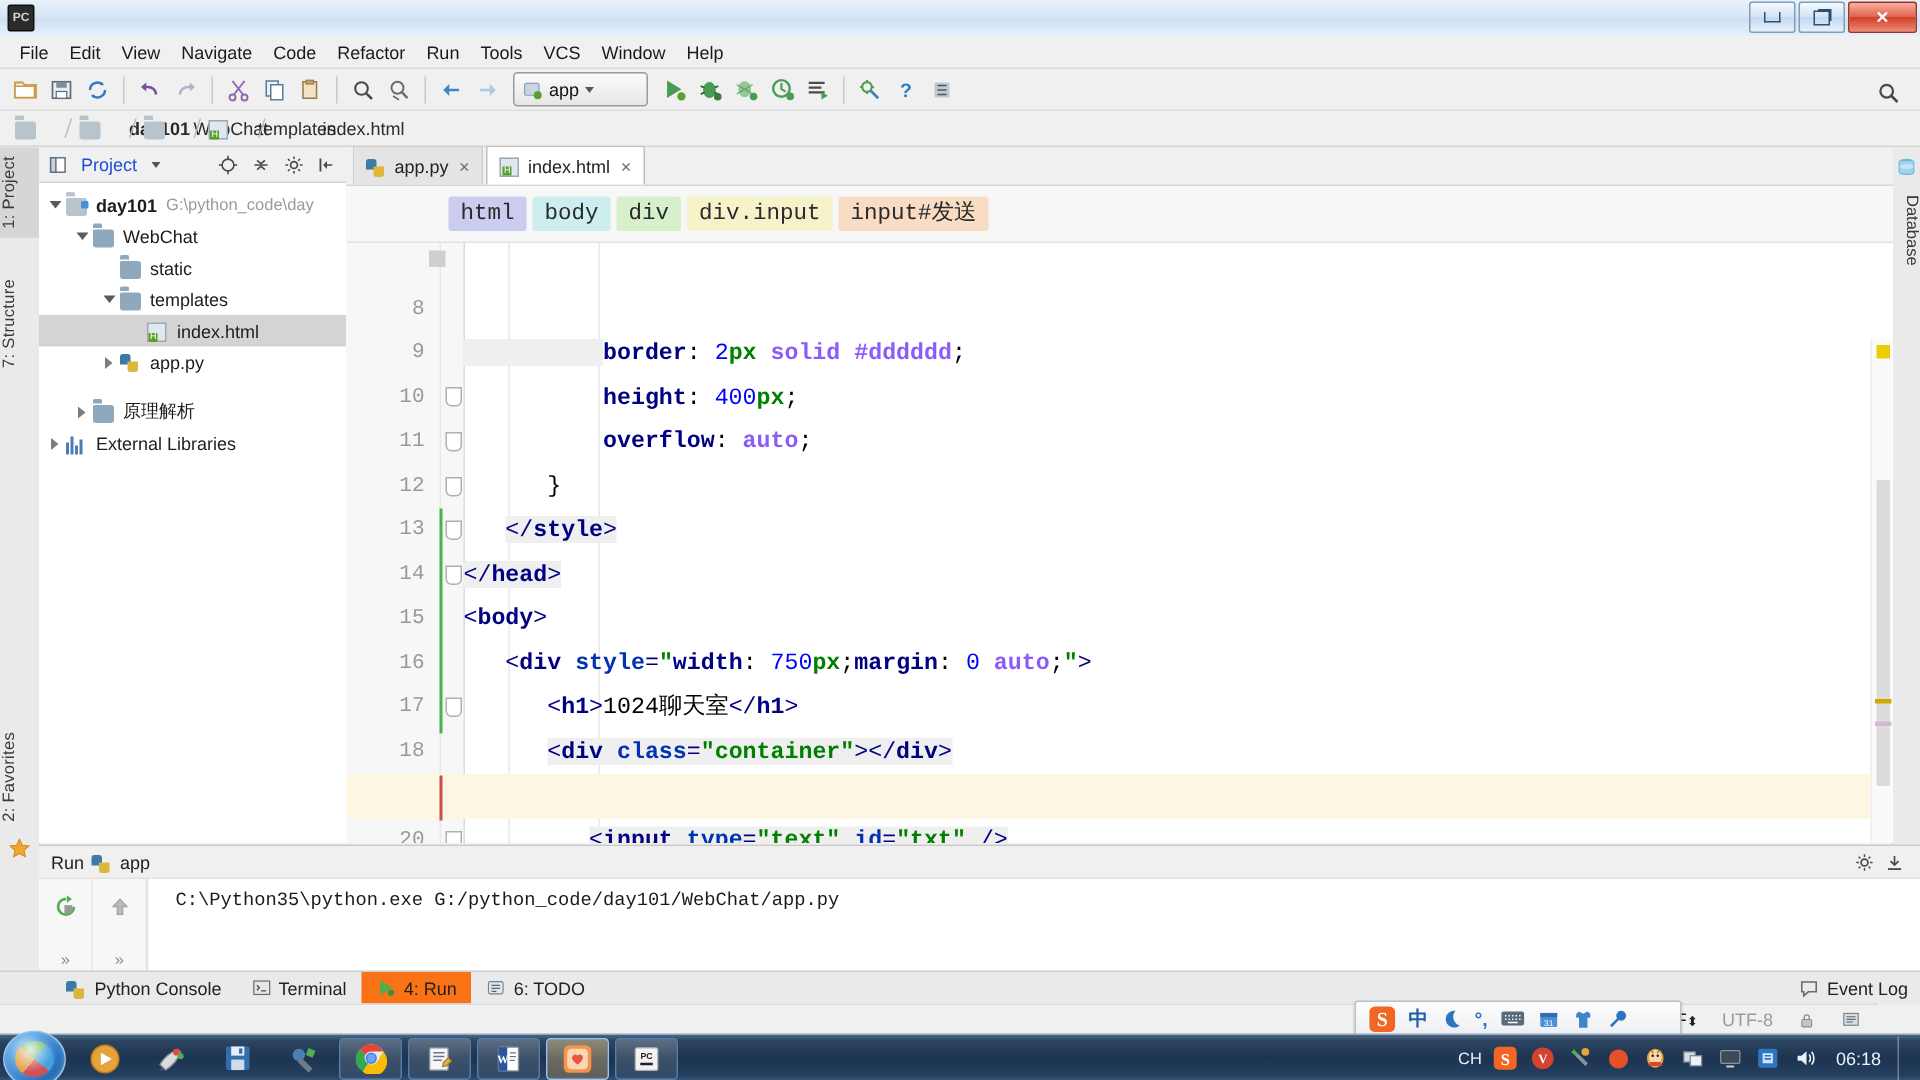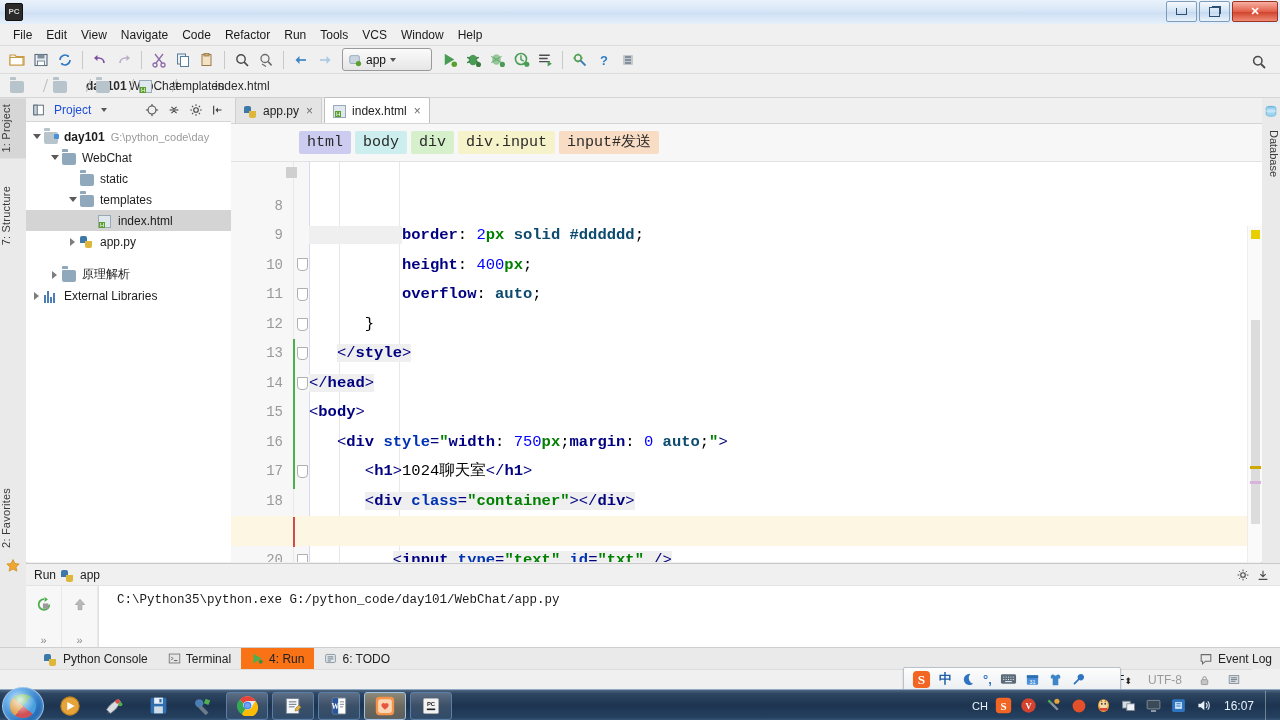--- a/index.html
+++ b/index.html
@@ -193,21 +193,21 @@
   .vline{position:absolute;top:0;bottom:0;width:1px;background:#e8e8e8;}
 
   
   .tg{color:#000080;font-weight:bold;}          
   .pn{color:#000080;}                            
   .at{color:#0033b3;font-weight:bold;}           
   .st{color:#008000;font-weight:bold;}
   .pr{color:#000080;font-weight:bold;}           
   .nm{color:#0000ff;}                            
   .un{color:#008000;font-weight:bold;}           
-  .vl{color:#0c4a6e;font-weight:bold;}           
+  .vl{color:#8b5cf6;font-weight:bold;}           
   .pl{color:#000;}
   .hl-soft{background:#efefef;}
   .hl-tag{background:#f3f0dd;}
 
   
   .markbar{position:absolute;right:0;top:64px;bottom:0;width:14px;background:#fafafa;border-left:1px solid #ededed;}
   .mk{position:absolute;right:2px;width:9px;height:9px;}
   .vscroll{position:absolute;right:2px;width:9px;background:#dcdcdc;border-radius:1px;}
 
   
@@ -1065,18 +1065,18 @@
             <path d="M6 6h8v8H6z" fill="#cfe4f7"></path>
             <path d="M7.5 8h5M7.5 10.5h5" stroke="#2f74c0" stroke-width="1.2"></path>
           </svg>
       </span>
       <span class="trayitem">
         <svg width="17" height="17" viewBox="0 0 20 20">
             <path d="M4 8h3l4-3.5v11L7 12H4z" fill="#e9f1f9"></path>
             <path d="M13 7c1.4 1.6 1.4 4.4 0 6M15 5c2.4 2.6 2.4 7.4 0 10" fill="none" stroke="#e9f1f9" stroke-width="1.3"></path>
           </svg>
       </span>
-      <span style="margin-left:4px;">16:07</span>
+      <span style="margin-left:4px;">06:18</span>
       <span class="showdesk"></span>
     </div>
   </div>
 
 </div>
 
 </body></html>

